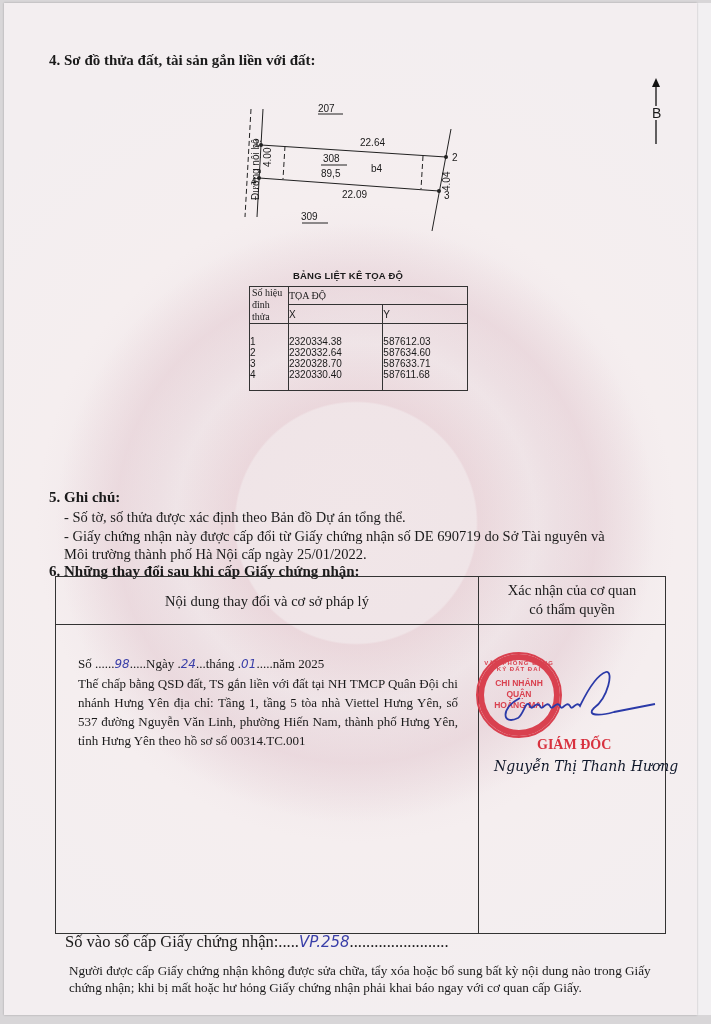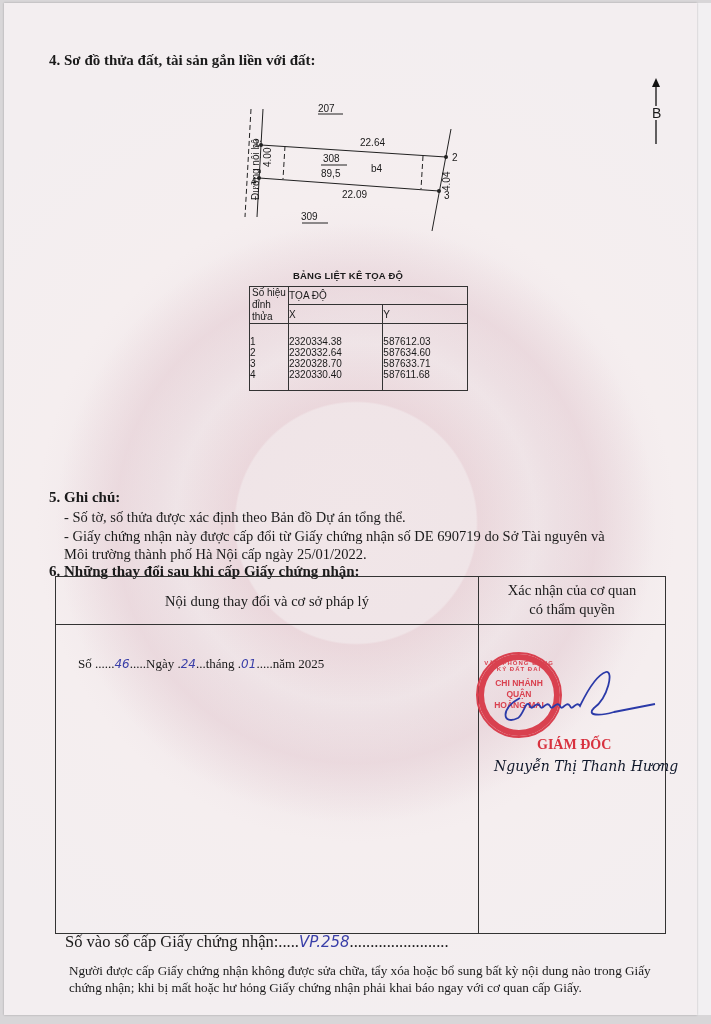--- a/index.html
+++ b/index.html
@@ -101,21 +101,21 @@
 <div class="abs diagram-label" style="left:262px; top:167px; transform:rotate(-90deg); transform-origin:left top;">4.00</div>
 <div class="abs diagram-label" style="left:441px; top:191px; transform:rotate(-90deg); transform-origin:left top;">4.04</div>
 <div class="abs diagram-label" style="left:254px; top:138px;">1</div>
 <div class="abs diagram-label" style="left:452px; top:152px;">2</div>
 <div class="abs diagram-label" style="left:444px; top:190px;">3</div>
 <div class="abs diagram-label" style="left:251px; top:176px;">4</div>
 
 <div class="abs coord-title" style="left:293px; top:270px;">BẢNG LIỆT KÊ TỌA ĐỘ</div>
 <table class="coords">
   <tbody>
-      <tr style="height:18px;">
+      <tr style="height:18px;font-family:Liberation Serif, serif;">
     <th rowspan="2" class="hdr-left">Số hiệu đỉnh thửa</th>
     <th colspan="2">TỌA ĐỘ</th>
   </tr>
   <tr style="height:19px;">
     <th>X</th>
     <th>Y</th>
   </tr>
   <tr class="rows">
     <td>
       <div>1</div>
@@ -146,22 +146,23 @@
 
 <div class="abs h-section" style="left:49px; top:563px;">6. Những thay đổi sau khi cấp Giấy chứng nhận:</div>
 <div class="changes-table">
   <div class="vline"></div>
   <div class="hline"></div>
   <div class="col-head" style="left:423px; width:186px; top:5px;">Xác nhận của cơ quan</div>
   <div class="col-head" style="left:0; width:422px; top:16px;">Nội dung thay đổi và cơ sở pháp lý</div>
   <div class="col-head" style="left:423px; width:186px; top:24px;">có thẩm quyền</div>
   <div class="entry">
     <div>
-      <span>Số ......</span><span class="hand">46</span><span>.....Ngày .</span><span class="hand">24</span><span>...tháng .</span><span class="hand">01</span><span>.....năm 2025</span>
+      <span>Số ......</span><span class="hand">98</span><span>.....Ngày .</span><span class="hand">24</span><span>...tháng .</span><span class="hand">01</span><span>.....năm 2025</span>
     </div>
+    <div>Thế chấp bằng QSD đất, TS gắn liền với đất tại NH TMCP Quân Đội chi nhánh Hưng Yên địa chỉ: Tầng 1, tầng 5 tòa nhà Viettel Hưng Yên, số 537 đường Nguyễn Văn Linh, phường Hiến Nam, thành phố Hưng Yên, tỉnh Hưng Yên theo hồ sơ số  00314.TC.001</div>
   </div>
 </div>
 
 <div class="stamp">
   <div class="ring">VĂN PHÒNG ĐĂNG KÝ ĐẤT ĐAI</div>
   <div class="t1">CHI NHÁNH</div>
   <div class="t2">QUẬN</div>
   <div class="t3">HOÀNG MAI</div>
 </div>
 <svg class="abs" style="left:490px; top:668px;" width="175" height="60">

